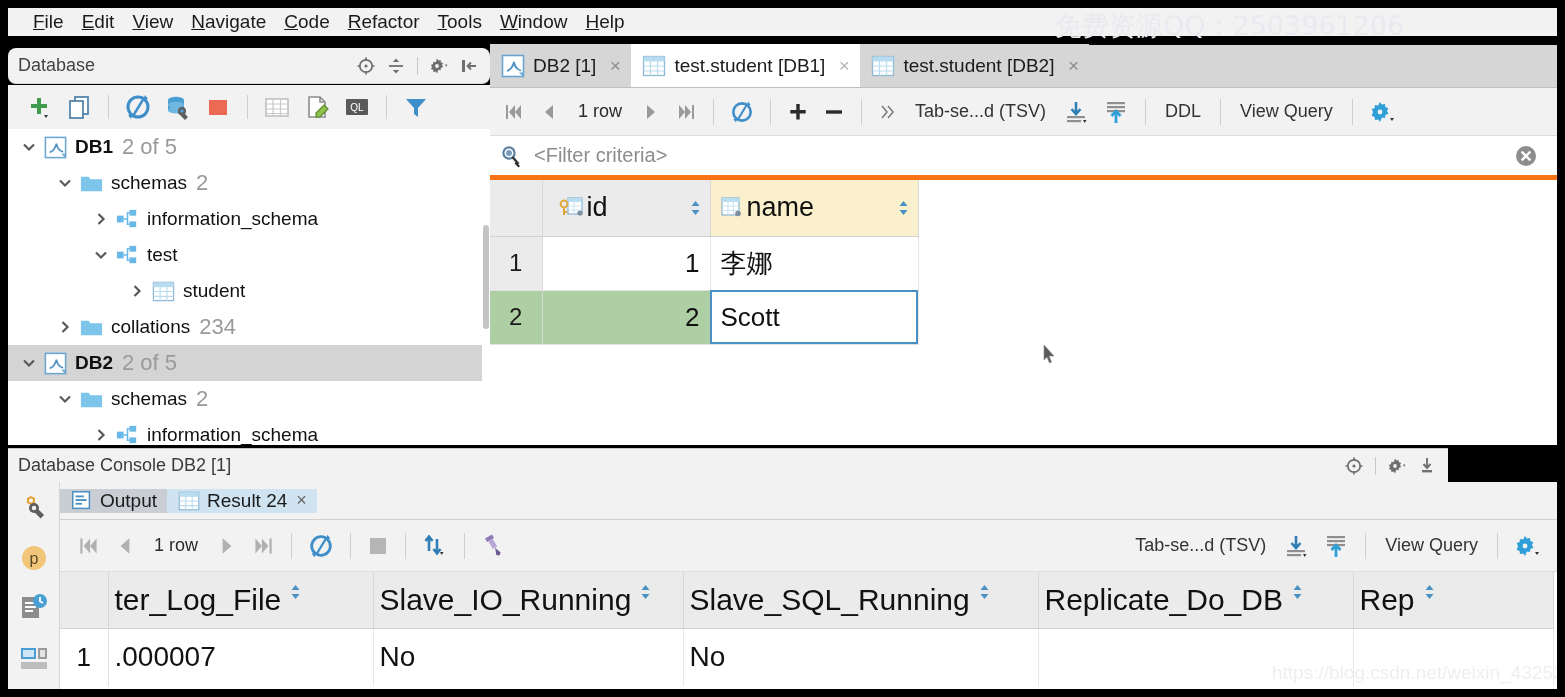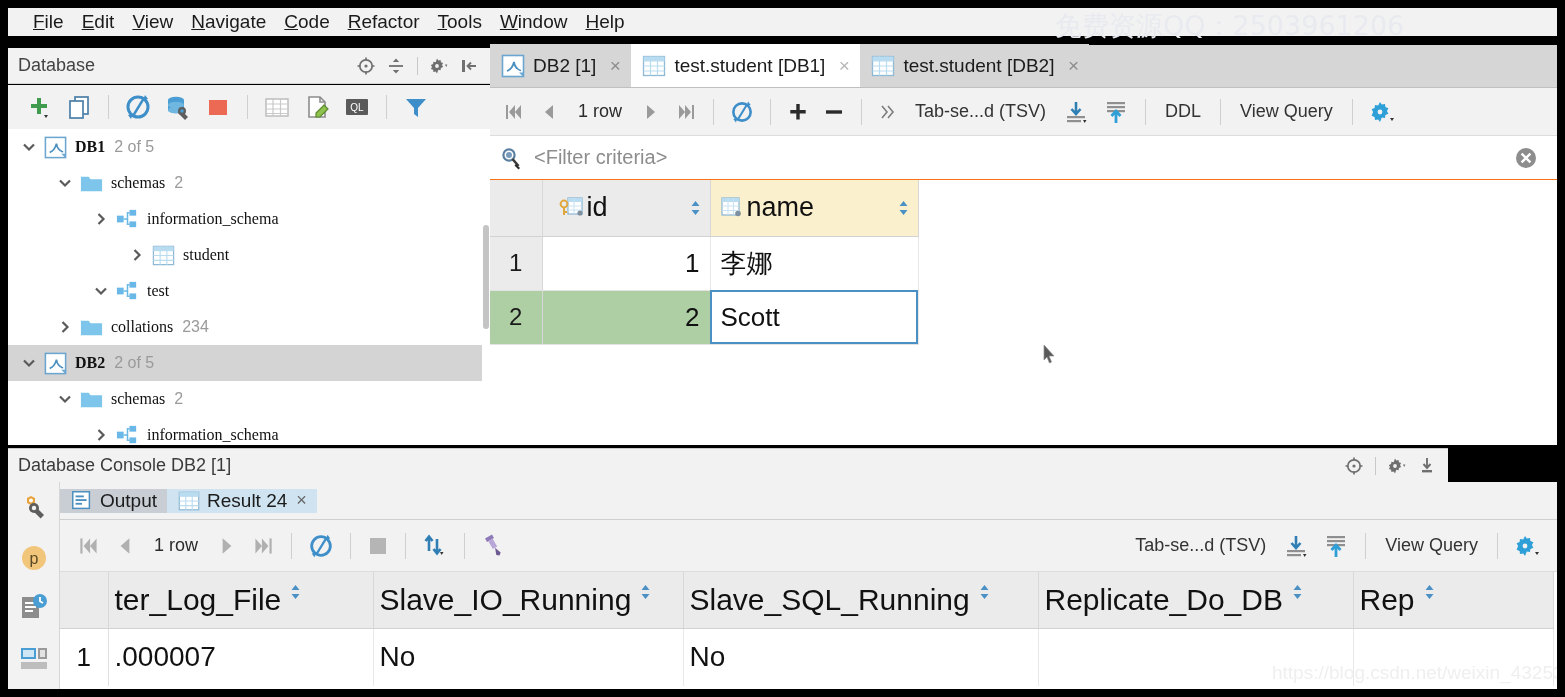--- a/index.html
+++ b/index.html
@@ -30,21 +30,21 @@
     line-height: 26px;
   }
   .menu-item u { text-decoration: underline; }
 
   
   .db-header {
     position: absolute; left: 8px; top: 48px;
     width: 482px; height: 36px;
     background: #f2f2f2;
     border-bottom: 1px solid #d6d6d6;
-    display: flex; align-items: center;
+    display: flex; align-items: center; border-radius: 8px;
   }
   .db-header-title {
     font-size: 18px; color: #444; padding-left: 10px; flex: 1;
   }
   .hdr-icons { display: flex; align-items: center; gap: 4px; padding-right: 8px; }
   .hdr-icon { width: 26px; height: 26px; display: flex; align-items: center; justify-content: center; }
   .hdr-sep { width: 1px; height: 18px; background: #c8c8c8; margin: 0 4px; }
 
   
   .db-toolbar {
@@ -71,23 +71,23 @@
     white-space: nowrap; font-size: 20px; color: #111;
   }
   .tree-row.selected { background: #d4d4d4; }
   .chev {
     width: 26px; height: 36px; display: flex;
     align-items: center; justify-content: center;
     color: #5a5a5a; flex: none;
   }
   .tree-ico { width: 26px; height: 26px; flex: none; margin-right: 7px;
               display: flex; align-items: center; justify-content: center; }
-  .tree-label { font-size: 16px; font-family: Liberation Serif, serif; }
+  .tree-label { font-size: 19px; }
   .tree-label.bold { font-weight: bold; }
-  .tree-count { font-size: 16px; color: #9a9a9a; margin-left: 9px; }
+  .tree-count { font-size: 22px; color: #9a9a9a; margin-left: 9px; }
   .tree-scrollbar {
     position: absolute; right: 0; top: 0; width: 8px; height: 316px;
     background: #fff;
   }
   .tree-scrollbar i {
     position: absolute; left: 1px; top: 96px; width: 6px; height: 104px;
     background: #c4c4c4; border-radius: 3px; display: block;
   }
 
   
@@ -126,21 +126,21 @@
   }
   .gtb-txt { font-size: 18px; color: #333; padding: 0 10px; white-space: nowrap; }
   .gtb-sep { width: 1px; height: 26px; background: #cfcfcf; margin: 0 9px; }
   .gtb-rows { font-size: 18px; color: #2b2b2b; padding: 0 12px; white-space: nowrap; }
   .arrow-nav { color: #8e8e8e; font-size: 20px; }
 
   
   .filter-row {
     position: absolute; left: 490px; top: 136px;
     width: 1067px; height: 44px;
-    background: #fff; border-bottom: 1px solid #f97316;
+    background: #fff; border-bottom: 5px solid #f97316;
     display: flex; align-items: center; padding: 0 8px;
   }
   .filter-text { font-size: 20px; color: #8d8d8d; margin-left: 10px; flex: 1; }
 
   
   .grid {
     position: absolute; left: 490px; top: 180px;
     width: 1067px; height: 265px;
     background: #fff; overflow: hidden;
   }
@@ -450,51 +450,51 @@
             <svg width="25" height="25" viewBox="0 0 26 26">
               <rect x="2" y="9" width="7" height="7" fill="#6ab8e8"></rect>
                 <rect x="15" y="3" width="7" height="6" fill="#6ab8e8"></rect>
                 <rect x="15" y="15" width="7" height="6" fill="#6ab8e8"></rect>
                 <path d="M9 12.5h4v-6.5h2M13 12.5v5.5h2" fill="none" stroke="#6ab8e8" stroke-width="1.6"></path>
             </svg>
           </div>
           <span class="tree-label">information_schema</span>
         </div>
         <div class="tree-row">
-          <div style="width:116px;flex:none"></div>
-          <div class="chev">
-            <svg width="16" height="16" viewBox="0 0 16 16">
-              <path d="M5.5 3l5 5-5 5" fill="none" stroke="#5a5a5a" stroke-width="2.2"></path>
-            </svg>
-          </div>
-          <div class="tree-ico">
-            <svg width="25" height="25" viewBox="0 0 26 26">
-              <rect x="2.5" y="3.5" width="21" height="19" fill="#fff" stroke="#8fb8d4" stroke-width="1.3"></rect>
-                <rect x="2.5" y="3.5" width="21" height="5" fill="#b9dcf0"></rect>
-                <path d="M2.5 13h21M2.5 18h21M9.5 3.5v19M16.5 3.5v19" stroke="#b9dcf0" stroke-width="1.2"></path>
-            </svg>
-          </div>
-          <span class="tree-label">student</span>
-        </div>
-        <div class="tree-row">
           <div style="width:80px;flex:none"></div>
           <div class="chev">
             <svg width="16" height="16" viewBox="0 0 16 16">
               <path d="M3 5.5l5 5 5-5" fill="none" stroke="#5a5a5a" stroke-width="2.2"></path>
             </svg>
           </div>
           <div class="tree-ico">
             <svg width="25" height="25" viewBox="0 0 26 26">
               <rect x="2" y="9" width="7" height="7" fill="#6ab8e8"></rect>
                 <rect x="15" y="3" width="7" height="6" fill="#6ab8e8"></rect>
                 <rect x="15" y="15" width="7" height="6" fill="#6ab8e8"></rect>
                 <path d="M9 12.5h4v-6.5h2M13 12.5v5.5h2" fill="none" stroke="#6ab8e8" stroke-width="1.6"></path>
             </svg>
           </div>
           <span class="tree-label">test</span>
+        </div>
+        <div class="tree-row">
+          <div style="width:116px;flex:none"></div>
+          <div class="chev">
+            <svg width="16" height="16" viewBox="0 0 16 16">
+              <path d="M5.5 3l5 5-5 5" fill="none" stroke="#5a5a5a" stroke-width="2.2"></path>
+            </svg>
+          </div>
+          <div class="tree-ico">
+            <svg width="25" height="25" viewBox="0 0 26 26">
+              <rect x="2.5" y="3.5" width="21" height="19" fill="#fff" stroke="#8fb8d4" stroke-width="1.3"></rect>
+                <rect x="2.5" y="3.5" width="21" height="5" fill="#b9dcf0"></rect>
+                <path d="M2.5 13h21M2.5 18h21M9.5 3.5v19M16.5 3.5v19" stroke="#b9dcf0" stroke-width="1.2"></path>
+            </svg>
+          </div>
+          <span class="tree-label">student</span>
         </div>
         <div class="tree-row">
           <div style="width:44px;flex:none"></div>
           <div class="chev">
             <svg width="16" height="16" viewBox="0 0 16 16">
               <path d="M5.5 3l5 5-5 5" fill="none" stroke="#5a5a5a" stroke-width="2.2"></path>
             </svg>
           </div>
           <div class="tree-ico">
             <svg width="25" height="25" viewBox="0 0 26 26">

